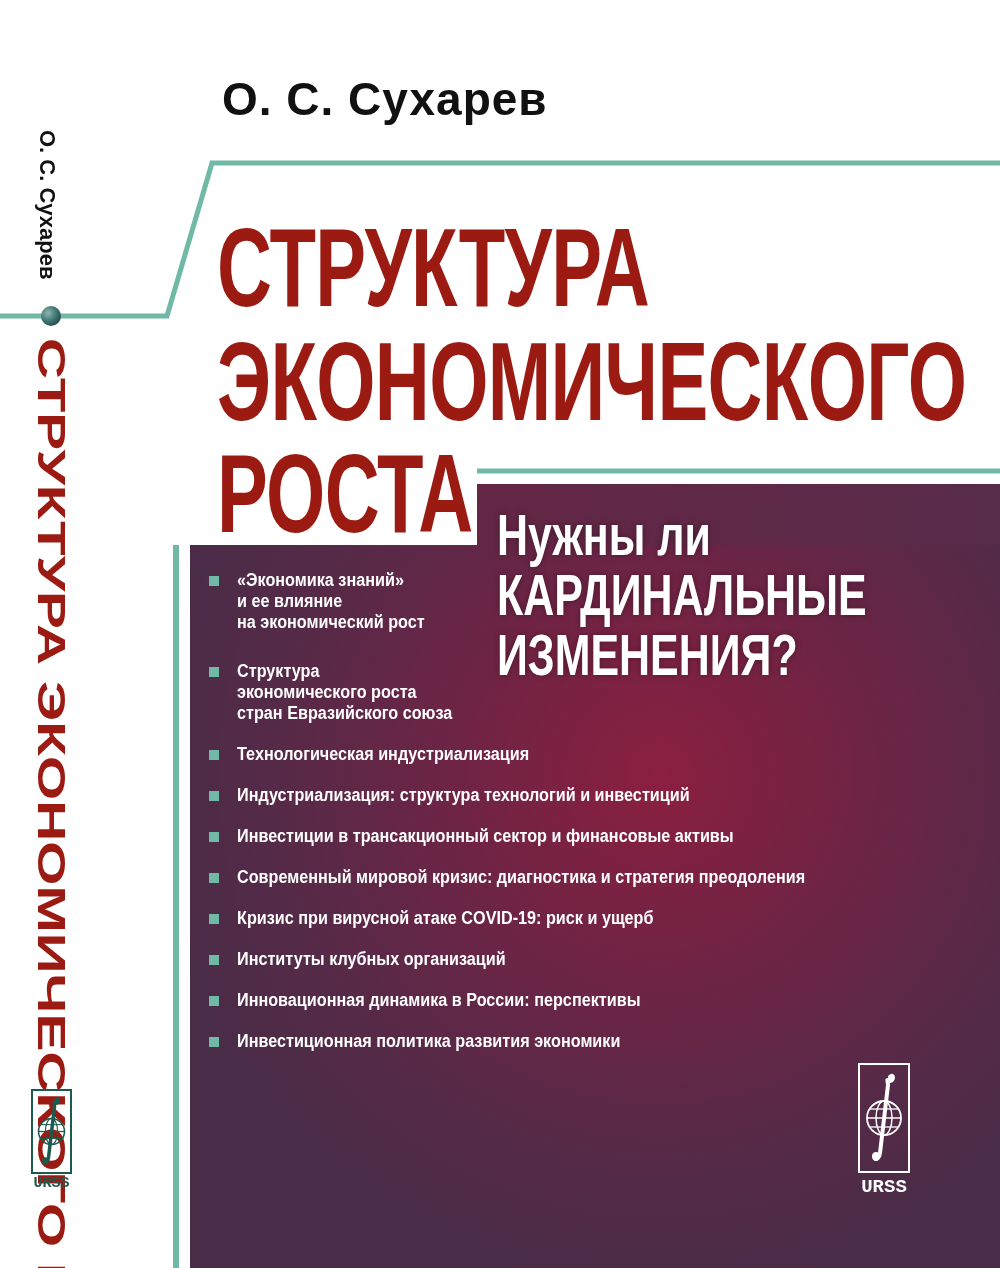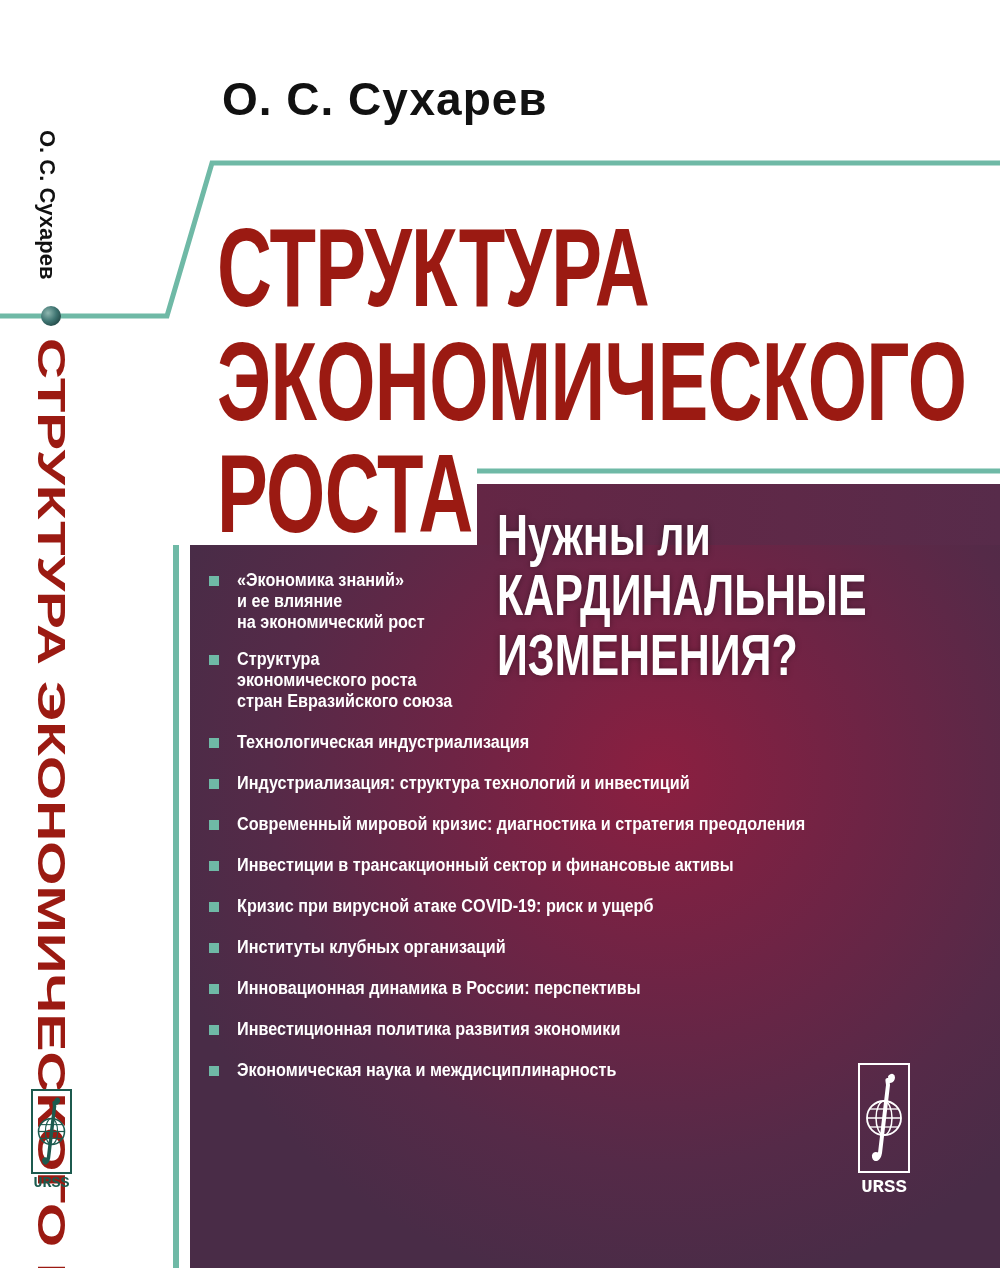--- a/index.html
+++ b/index.html
@@ -54,35 +54,34 @@
 <div class="abs title" style="top:326px">ЭКОНОМИЧЕСКОГО</div>
 <div class="abs title" style="top:438px">РОСТА</div>
 
 <div class="abs subtitle">
   <div>Нужны ли</div>
   <div>КАРДИНАЛЬНЫЕ</div>
   <div>ИЗМЕНЕНИЯ?</div>
 </div>
 
 <ul class="abs list">
-  <li style="margin-bottom:16px"><span class="bullet"></span><span class="txt">«Экономика знаний»
+  <li style="margin-bottom:28px"><span class="bullet"></span><span class="txt">«Экономика знаний»
 и ее влияние
 на экономический рост</span></li>
   <li style="margin-bottom:20px"><span class="bullet"></span><span class="txt">Структура
 экономического роста
 стран Евразийского союза</span></li>
   <li><span class="bullet"></span><span class="txt">Технологическая индустриализация</span></li>
   <li><span class="bullet"></span><span class="txt">Индустриализация: структура технологий и инвестиций</span></li>
+  <li><span class="bullet"></span><span class="txt">Инвестиции в трансакционный сектор и финансовые активы</span></li>
   <li><span class="bullet"></span><span class="txt">Современный мировой кризис: диагностика и стратегия преодоления</span></li>
-  <li><span class="bullet"></span><span class="txt">Инвестиции в трансакционный сектор и финансовые активы</span></li>
   <li><span class="bullet"></span><span class="txt">Кризис при вирусной атаке COVID-19: риск и ущерб</span></li>
   <li><span class="bullet"></span><span class="txt">Институты клубных организаций</span></li>
   <li><span class="bullet"></span><span class="txt">Инновационная динамика в России: перспективы</span></li>
   <li><span class="bullet"></span><span class="txt">Инвестиционная политика развития экономики</span></li>
-  <li><span class="bullet"></span><span class="txt">Экономическая наука и междисциплинарность</span></li>
 </ul>
 
 <div class="abs" style="left:858px;top:1063px;width:54px;">
   <div class="logo-box" style="border-color:#fff;width:48px;height:106px;position:relative;">
     <svg width="48" height="106" viewBox="0 0 48 106">
       <circle cx="24" cy="53" r="17" fill="none" stroke="#fff" stroke-width="1.8"></circle>
       <ellipse cx="24" cy="53" rx="8" ry="17" fill="none" stroke="#fff" stroke-width="1.5"></ellipse>
       <line x1="7" y1="53" x2="41" y2="53" stroke="#fff" stroke-width="1.5"></line>
       <line x1="10" y1="44" x2="38" y2="44" stroke="#fff" stroke-width="1.3"></line>
       <line x1="10" y1="62" x2="38" y2="62" stroke="#fff" stroke-width="1.3"></line>

